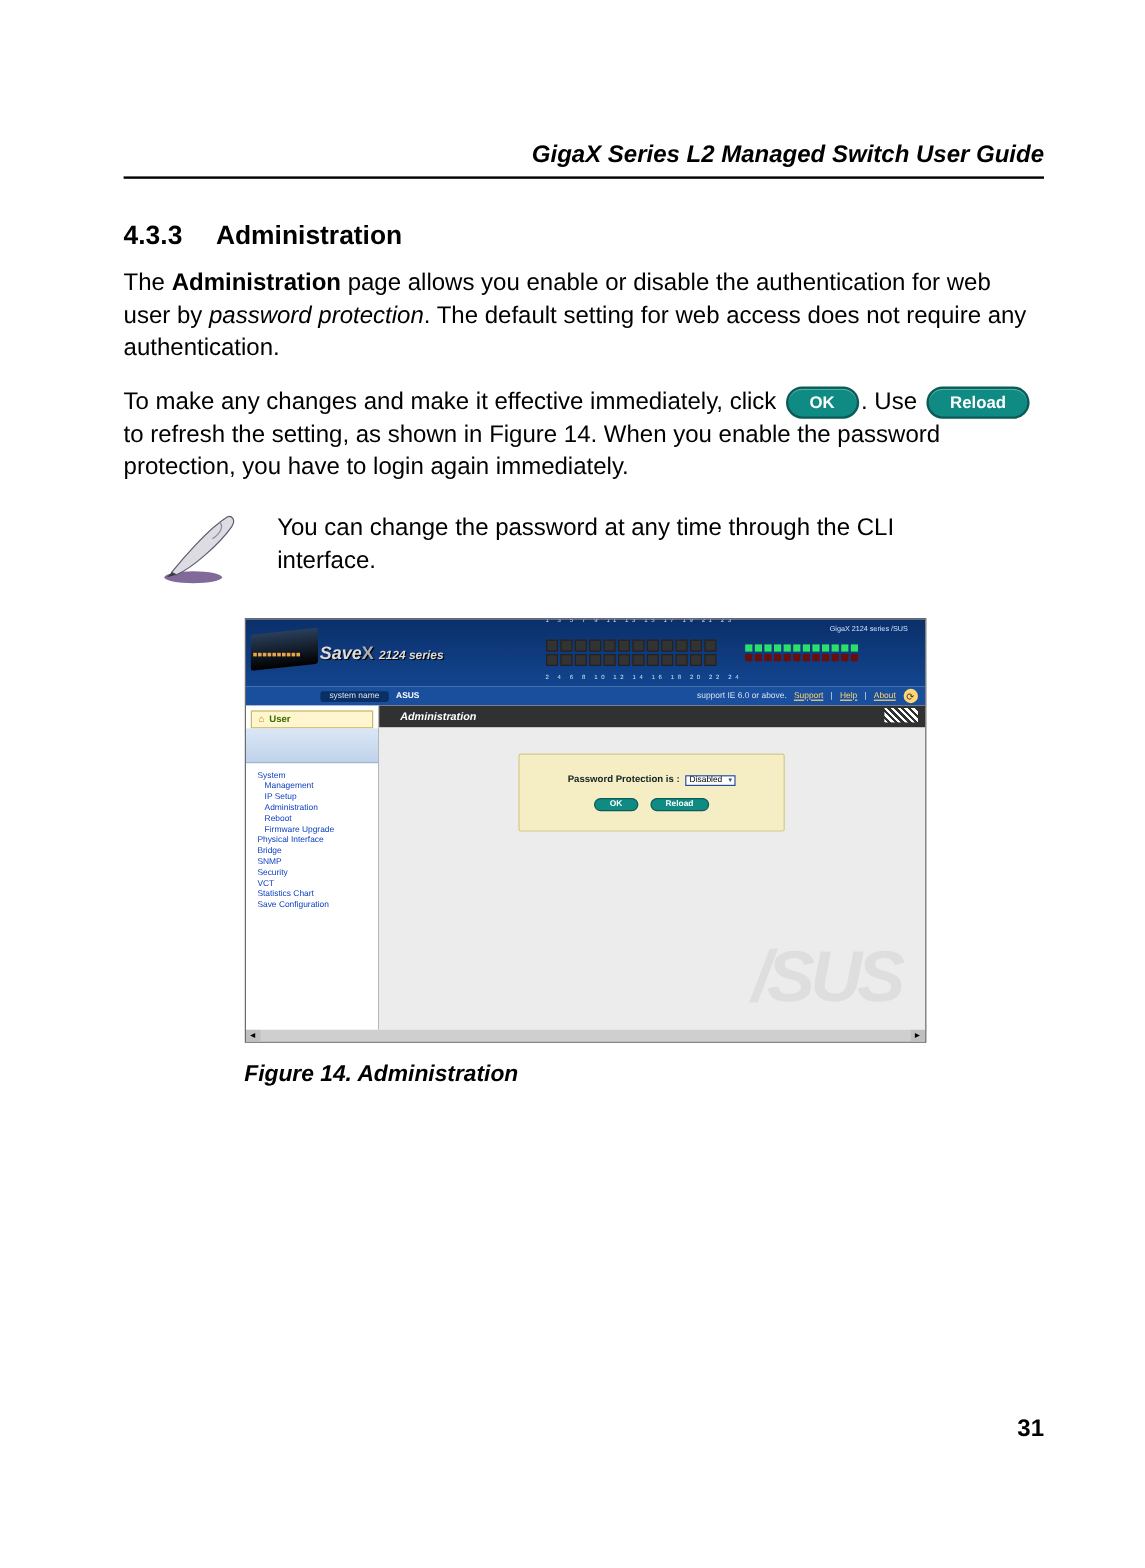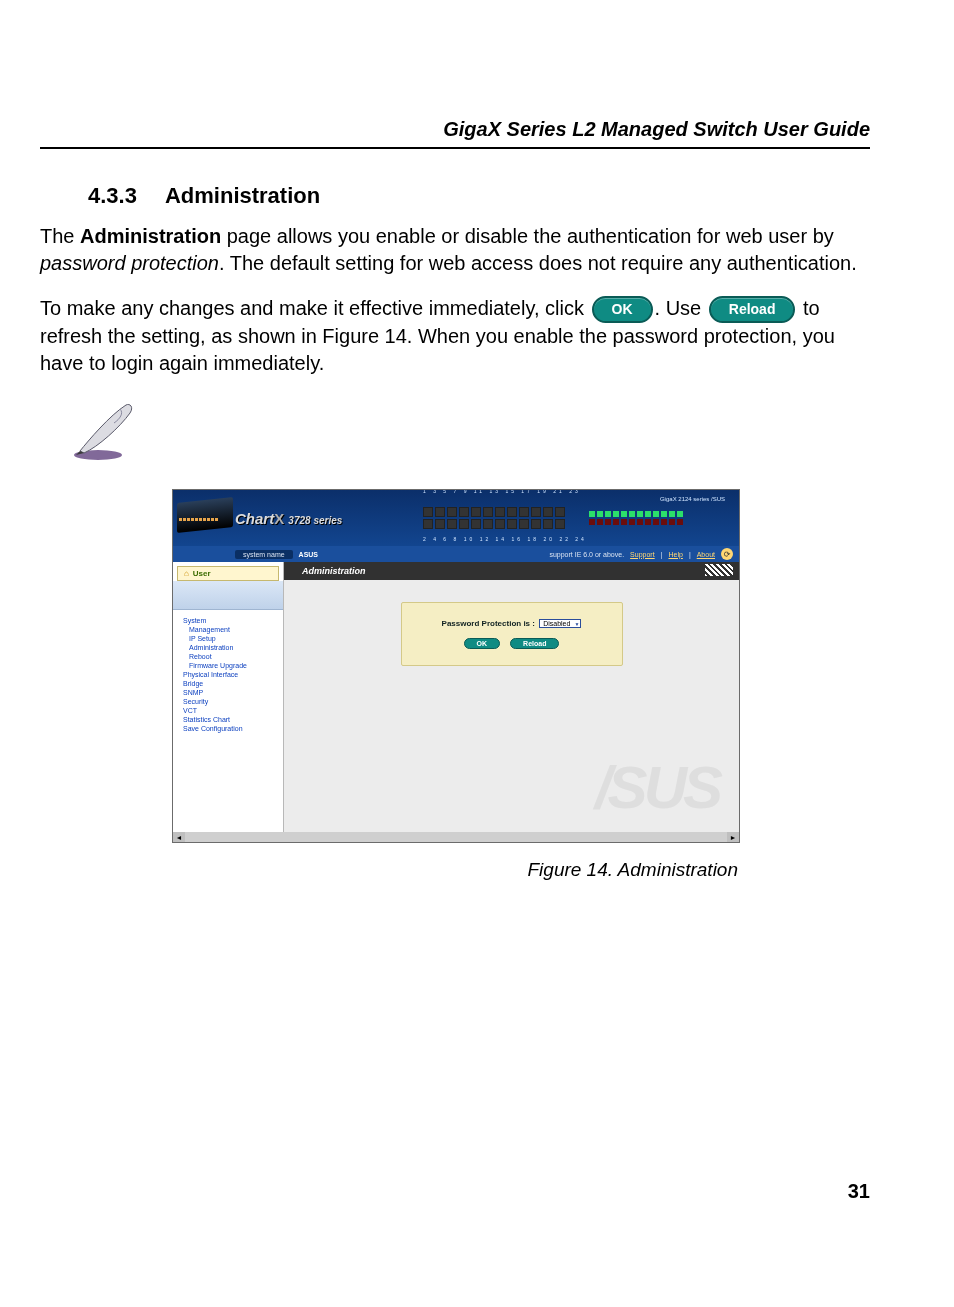--- a/index.html
+++ b/index.html
@@ -6,37 +6,37 @@
     margin: 0;
     padding: 0;
     background: #fff;
     font-family: Arial, Helvetica, sans-serif;
     width: 954px;
     height: 1307px;
     position: relative;
     color: #000;
   }
   .page {
-    padding: 118px 84px 0 40px;
+    padding: 118px 84px 0 103px;
   }
   .header-line {
     text-align: right;
     font-style: italic;
     font-weight: bold;
     font-size: 20px;
     padding-bottom: 6px;
     border-bottom: 2px solid #000;
     margin-bottom: 34px;
   }
   .section-heading {
     font-weight: bold;
     font-size: 22px;
     margin-bottom: 14px;
   }
-  .section-heading .num { display:inline-block; margin-right:28px;margin-left:48px; }
+  .section-heading .num { display:inline-block; margin-right:28px; }
   .body-text {
     font-size: 20px;
     line-height: 1.35;
     margin-bottom: 18px;
   }
   .body-text b { font-weight: bold; }
   .body-text i { font-style: italic; }
   .inline-btn {
     display: inline-block;
     vertical-align: middle;
@@ -194,22 +194,22 @@
     background:linear-gradient(#2a3f5a,#000); border-radius:2px;
     transform: skewY(-6deg);
   }
   .ss-deviceports {
     position:absolute; left:6px; top:28px;
     display:grid; grid-template-columns:repeat(10,3px); gap:1px;
   }
   .ss-deviceports span{ width:3px; height:3px; background:#e8a54a; display:block;}
 
   .caption {
-    text-align:right;
-    font-weight:normal;
+    text-align:left;
+    font-weight:bold;
     font-style:italic;
     font-size:19px;
     margin-top:16px;
   }
   .pagenum {
     position:absolute;
     right: 84px;
     bottom: 104px;
     font-weight:bold;
     font-size:20px;
@@ -236,41 +236,42 @@
     <span> to refresh the setting, as shown in Figure 14. When you enable the password protection, you have to login again immediately.</span>
   </div>
 
   <div class="note-row">
     <svg class="pen-icon" viewBox="0 0 70 62">
       <ellipse cx="28" cy="54" rx="24" ry="5" fill="#4c2a6e" opacity=".7"></ellipse>
       <path d="M10 50 C 18 40, 40 14, 56 4 C 60 2, 64 6, 60 12 C 50 26, 28 46, 14 52 Z" fill="#dcdce2" stroke="#5a5a6a" stroke-width="1"></path>
       <path d="M10 50 L6 54 L14 52 Z" fill="#3a3a3a"></path>
       <path d="M50 8 C 54 12, 50 18, 44 22" fill="none" stroke="#8a8aa0" stroke-width="1"></path>
     </svg>
+    <div class="note-text">You can change the password at any time through the CLI interface.</div>
   </div>
 
   <div class="figure-wrap">
     <div class="screenshot">
       <div class="ss-top">
         <div class="ss-deviceimg"></div>
         <div class="ss-deviceports">
           <span></span>
             <span></span>
             <span></span>
             <span></span>
             <span></span>
             <span></span>
             <span></span>
             <span></span>
             <span></span>
             <span></span>
         </div>
         <div class="ss-brand">
-          <span>Chart</span><span class="x">X</span>
-          <span class="ser">3728 series</span>
+          <span>Save</span><span class="x">X</span>
+          <span class="ser">2124 series</span>
         </div>
         <div class="ss-portnums">1  3  5  7  9 11 13 15 17 19 21 23</div>
         <div class="ss-portrow">
           <div class="ss-portgrid">
             <div class="ss-port"></div>
               <div class="ss-port"></div>
               <div class="ss-port"></div>
               <div class="ss-port"></div>
               <div class="ss-port"></div>
               <div class="ss-port"></div>

